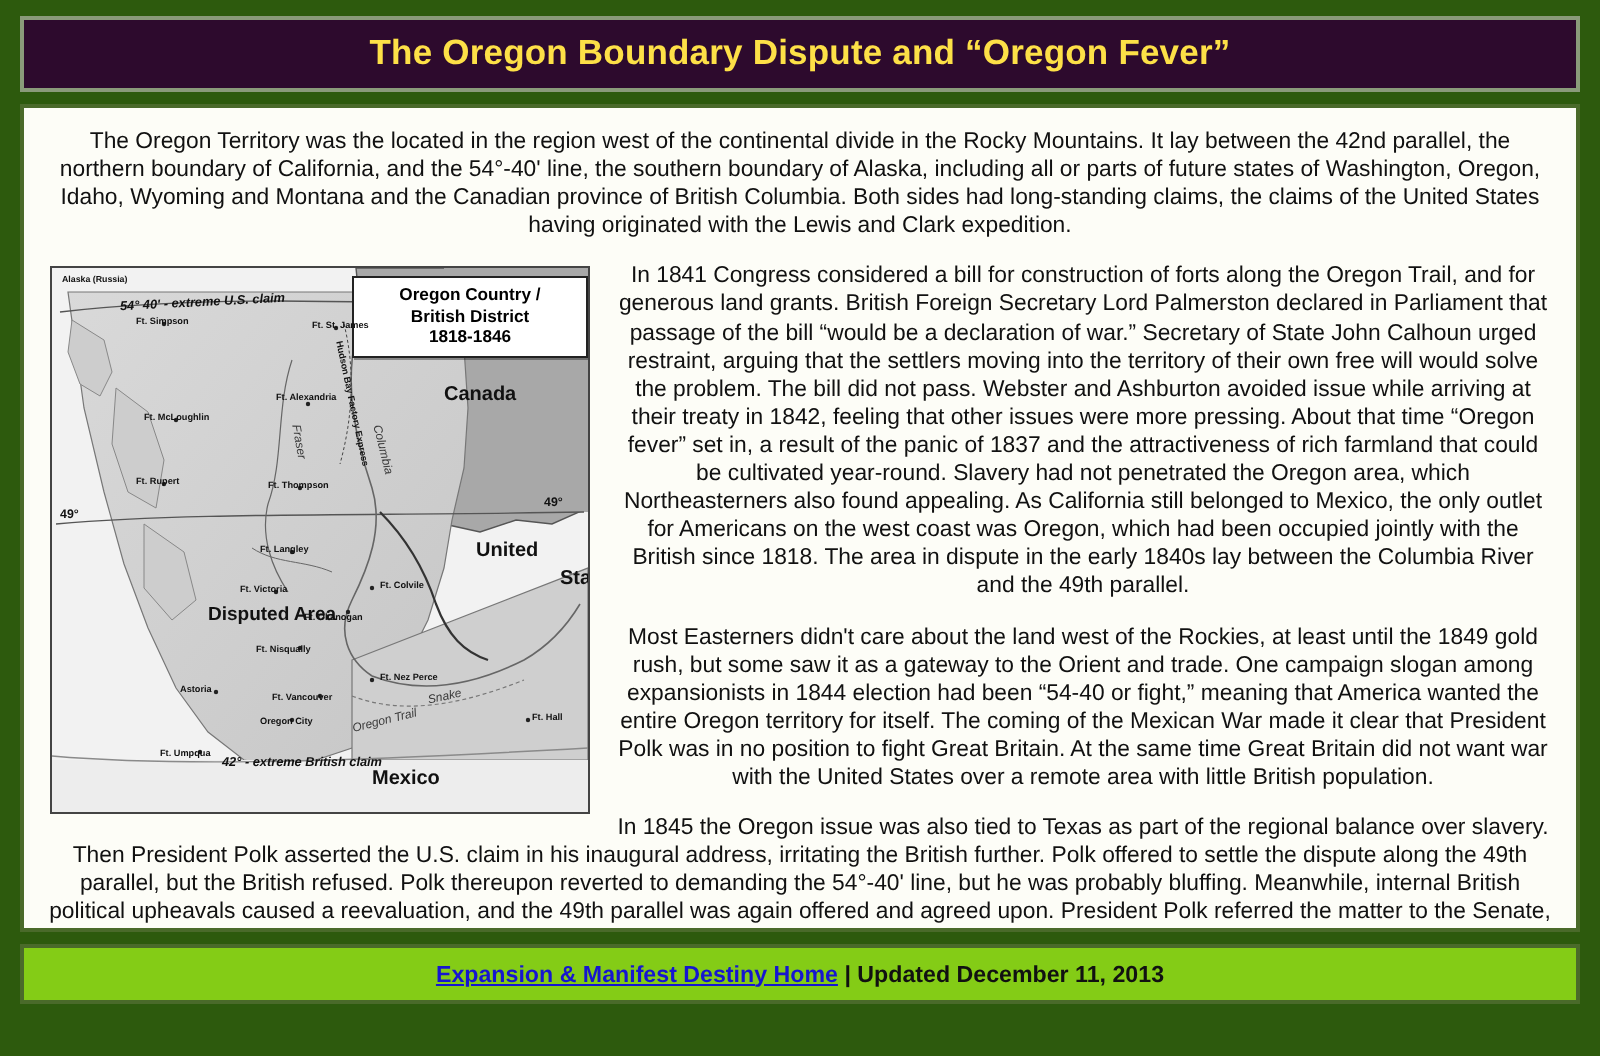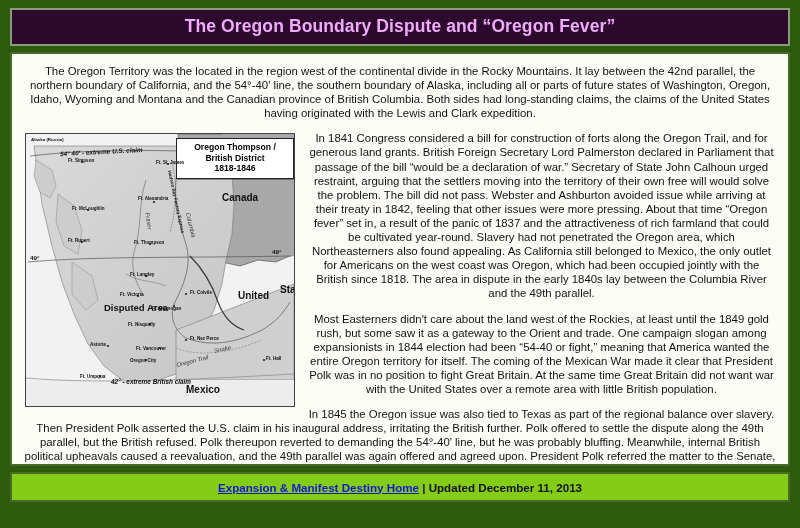--- a/index.html
+++ b/index.html
@@ -18,21 +18,21 @@
   .titlebar{
     box-sizing:border-box;
     width:100%;
     height:38px;
     background:#2d0a2d;
     border:2px solid #8a9a7a;
     display:flex;align-items:center;justify-content:center;
     margin-bottom:6px;
   }
   .titlebar .title{
-    color:#f0abfc;
+    color:#fde047;
     font-size:17.5px;
     font-weight:bold;
     letter-spacing:.1px;
     text-align:center;
     line-height:1;
   }
   
   .card{
     box-sizing:border-box;
     width:100%;
@@ -175,32 +175,32 @@
             <circle cx="160" cy="206" r="1.1"></circle>
           <circle cx="134" cy="214" r="1.1"></circle>
             <circle cx="82" cy="212" r="1.1"></circle>
           <circle cx="120" cy="226" r="1.1"></circle>
             <circle cx="74" cy="242" r="1.1"></circle>
           <circle cx="238" cy="226" r="1.1"></circle>
         </g>
       </svg>
 
       <div class="capbox">
-        <div>Oregon Thompson /</div>
+        <div>Oregon Country /</div>
         <div>British District</div>
         <div>1818-1846</div>
       </div>
 
       <div class="mlabel tiny" style="left:5px;top:3px;">Alaska (Russia)</div>
       <div class="mlabel par" style="left:34px;top:14px;transform:rotate(-3deg);">54° 40' - extreme U.S. claim</div>
       <div class="mlabel par" style="left:85px;top:244px;">42° - extreme British claim</div>
       <div class="mlabel deg" style="left:4px;top:120px;">49°</div>
       <div class="mlabel deg" style="left:246px;top:114px;">49°</div>
       <div class="mlabel country" style="left:196px;top:58px;">Canada</div>
-      <div class="mlabel country" style="left:212px;top:136px;margin-top:20px;">United</div>
+      <div class="mlabel country" style="left:212px;top:136px;">United</div>
       <div class="mlabel country" style="left:212px;top:150px;margin-left:42px;">States</div>
       <div class="mlabel country" style="left:160px;top:250px;">Mexico</div>
       <div class="mlabel disp" style="left:78px;top:168px;">Disputed Area</div>
 
       <div class="mlabel fort" style="left:42px;top:24px;">Ft. Simpson</div>
       <div class="mlabel fort" style="left:130px;top:26px;">Ft. St. James</div>
       <div class="mlabel fort" style="left:112px;top:62px;">Ft. Alexandria</div>
       <div class="mlabel fort" style="left:46px;top:72px;">Ft. McLoughlin</div>
       <div class="mlabel fort" style="left:42px;top:104px;">Ft. Rupert</div>
       <div class="mlabel fort" style="left:108px;top:106px;">Ft. Thompson</div>

